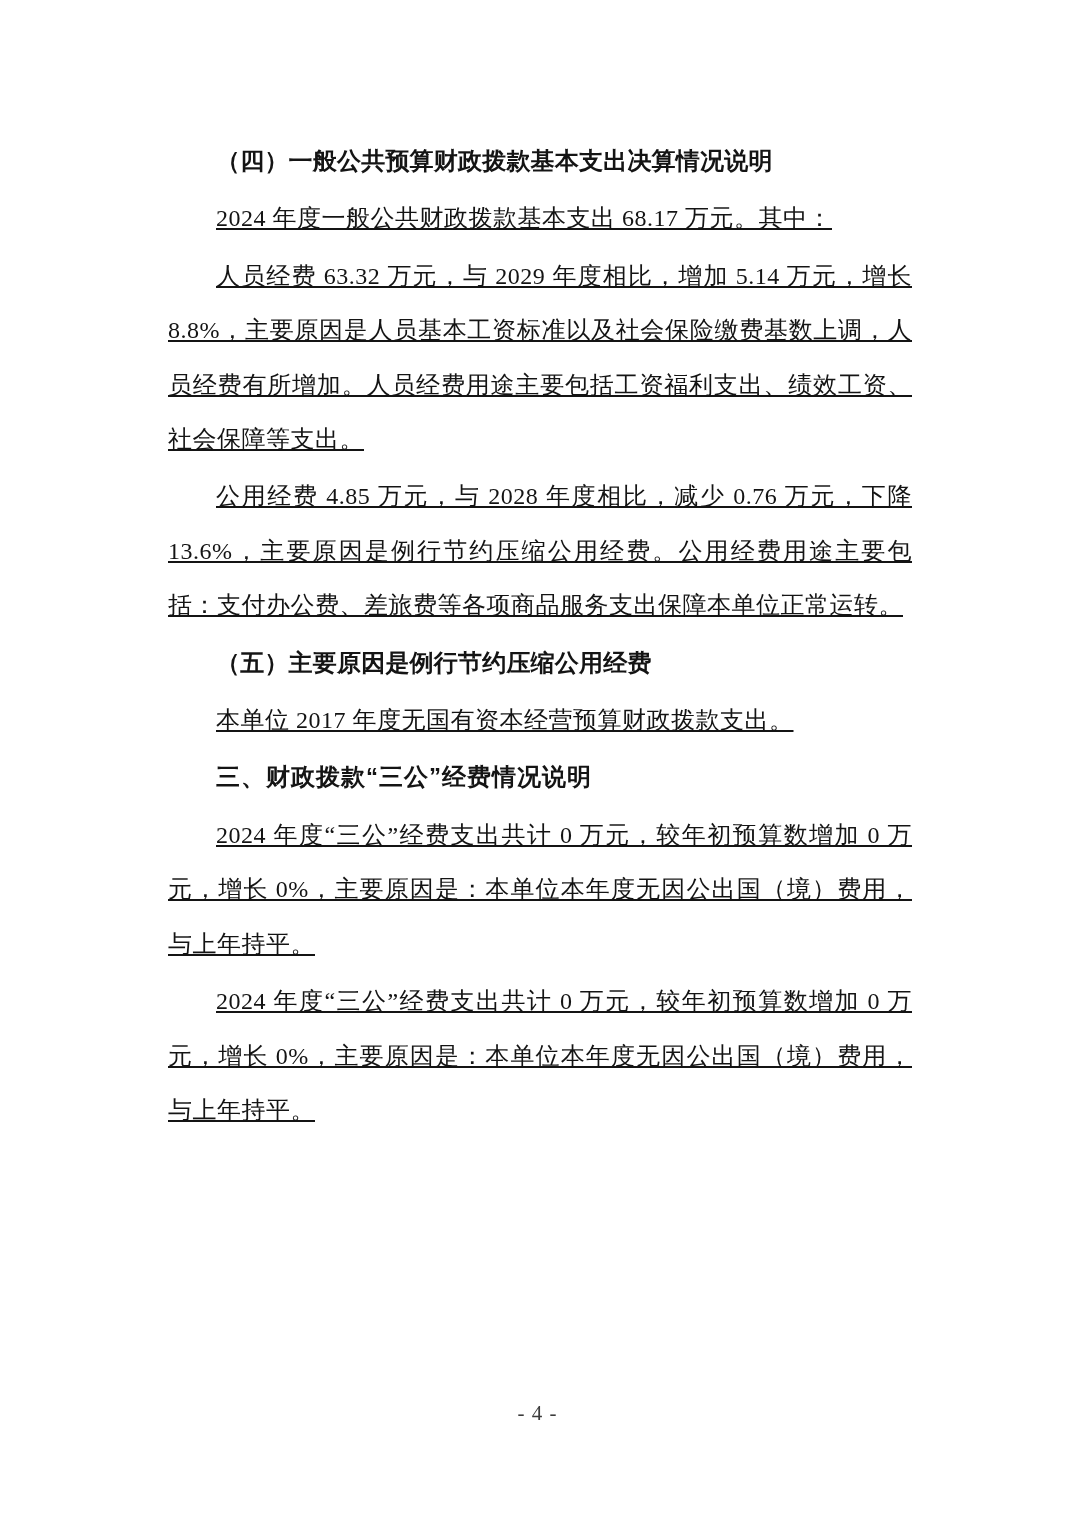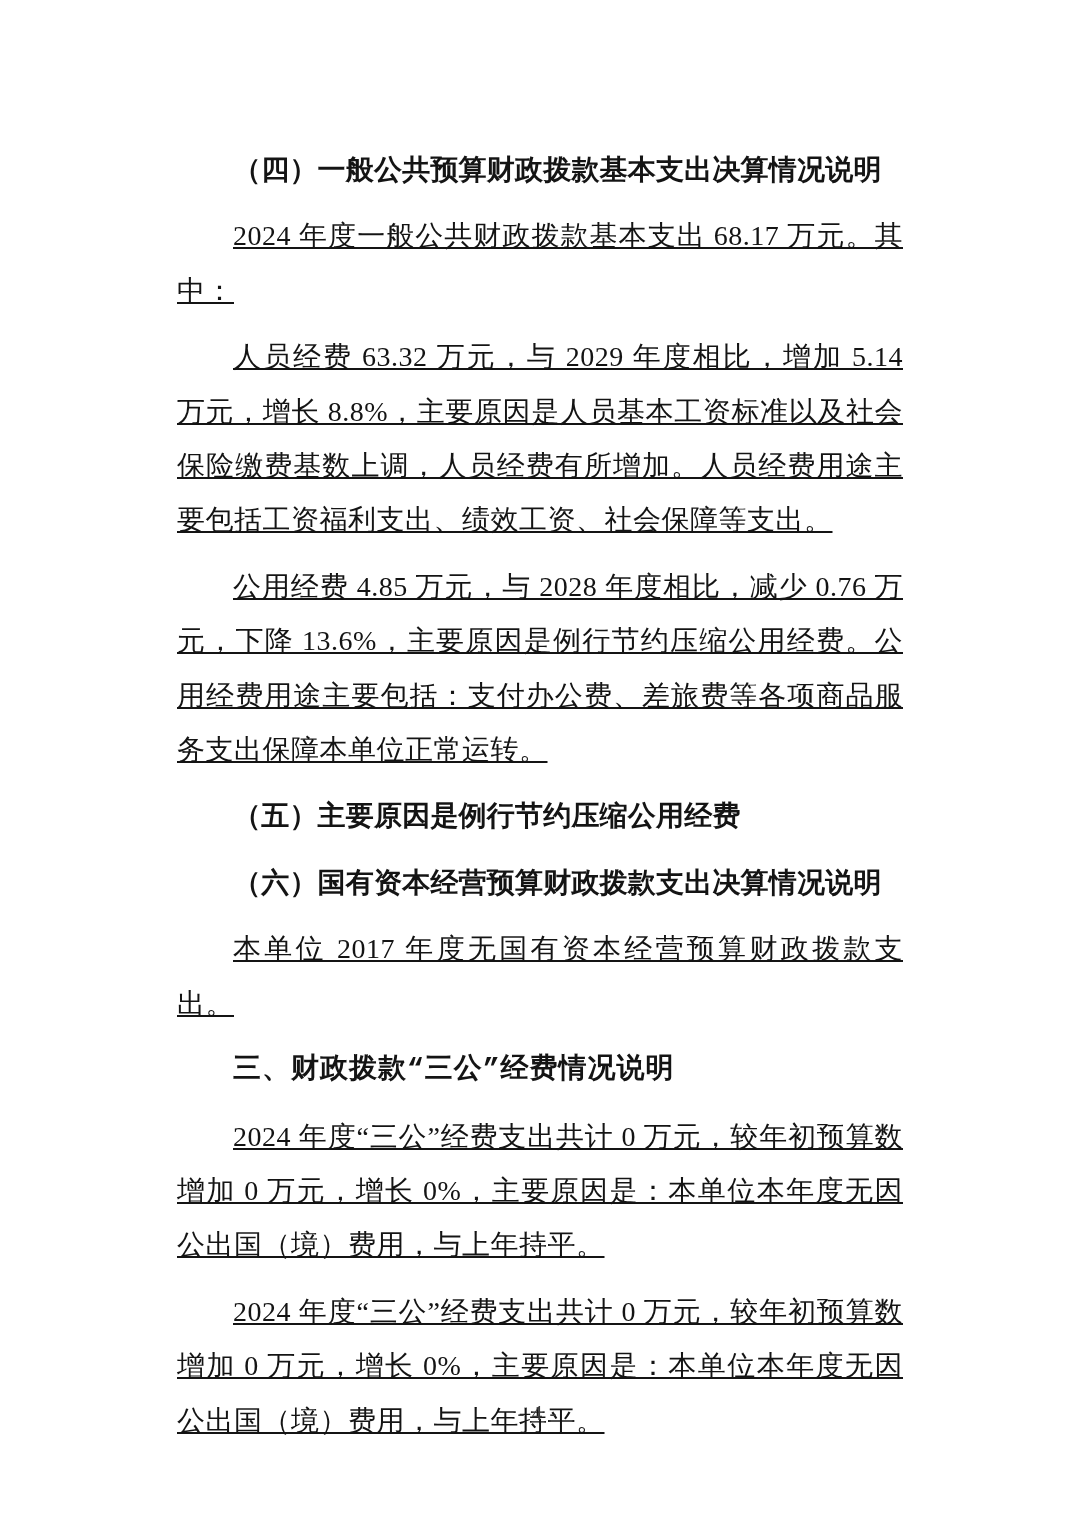--- a/index.html
+++ b/index.html
@@ -28,40 +28,40 @@
     left: 165px;
     top: 131px;
     width: 750px;
     font-size: 28px;
     line-height: 54.4px;
     letter-spacing: 0.5px;
     text-align: justify;
     word-break: normal;
   }
   .doc p, .doc h2, .doc h3 {
-    margin: 12px;
+    margin: 3px;
     padding: 0;
-    font-size: 28px;
+    font-size: 24px;
     line-height: 54.4px;
   }
   .para {
     text-indent: 2em;
     font-weight: normal;
     text-decoration: underline;
   }
   .heading {
     text-indent: 2em;
     font-weight: bold;
     letter-spacing: 0.2px;
   }
   .heading-kai {
     font-family: "Liberation Serif", "DejaVu Serif", serif;
   }
   .heading-hei {
-    font-family: Liberation Mono, monospace;
+    font-family: Liberation Sans, sans-serif;
     letter-spacing: 1px;
   }
   .footer {
     position: absolute;
     left: 0;
     top: 1398px;
     width: 1075px;
     text-align: center;
     font-size: 21px;
     line-height: 30px;
@@ -81,21 +81,20 @@
 
     <p class="para">2024 年度一般公共财政拨款基本支出 68.17 万元。其中：</p>
 
     <p class="para">人员经费 63.32 万元，与 2029 年度相比，增加 5.14 万元，增长 8.8%，主要原因是人员基本工资标准以及社会保险缴费基数上调，人员经费有所增加。人员经费用途主要包括工资福利支出、绩效工资、社会保障等支出。</p>
 
     <p class="para">公用经费 4.85 万元，与 2028 年度相比，减少 0.76 万元，下降 13.6%，主要原因是例行节约压缩公用经费。公用经费用途主要包括：支付办公费、差旅费等各项商品服务支出保障本单位正常运转。</p>
 
     <h2 class="heading heading-kai">（五）主要原因是例行节约压缩公用经费</h2>
 
 
-    <h2 class="heading heading-kai">（六）国有资本经营预算财政拨款支出决算情况说明</h2>
 
     <p class="para">本单位 2017 年度无国有资本经营预算财政拨款支出。</p>
 
     <h2 class="heading heading-hei">三、财政拨款“三公”经费情况说明</h2>
 
     <p class="para">2024 年度“三公”经费支出共计 0 万元，较年初预算数增加 0 万元，增长 0%，主要原因是：本单位本年度无因公出国（境）费用，与上年持平。</p>
 
 
     <p class="para">2024 年度“三公”经费支出共计 0 万元，较年初预算数增加 0 万元，增长 0%，主要原因是：本单位本年度无因公出国（境）费用，与上年持平。</p>
 

